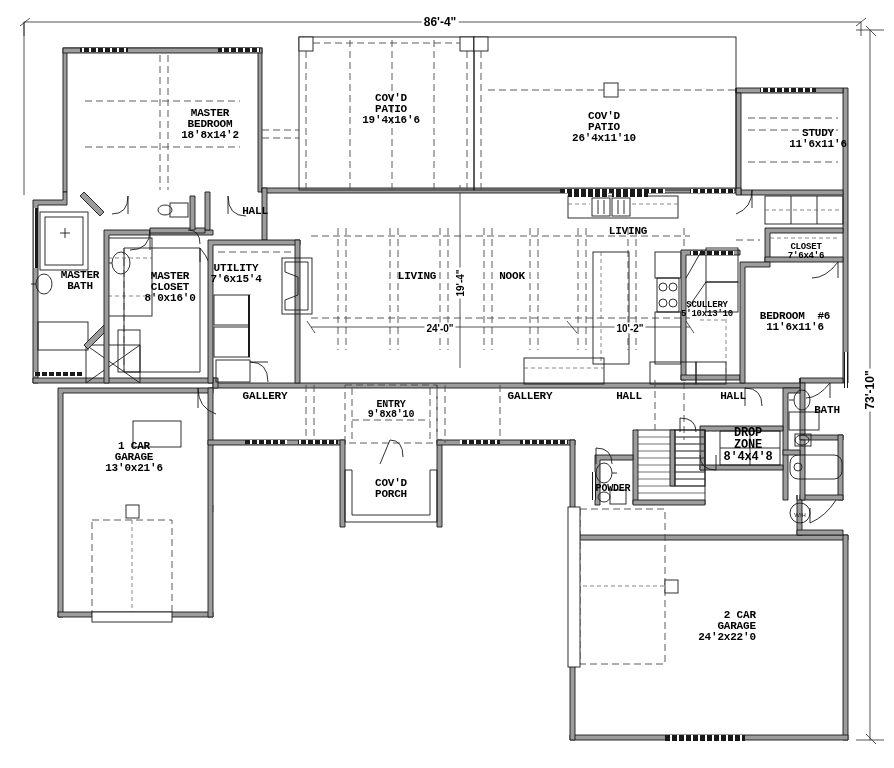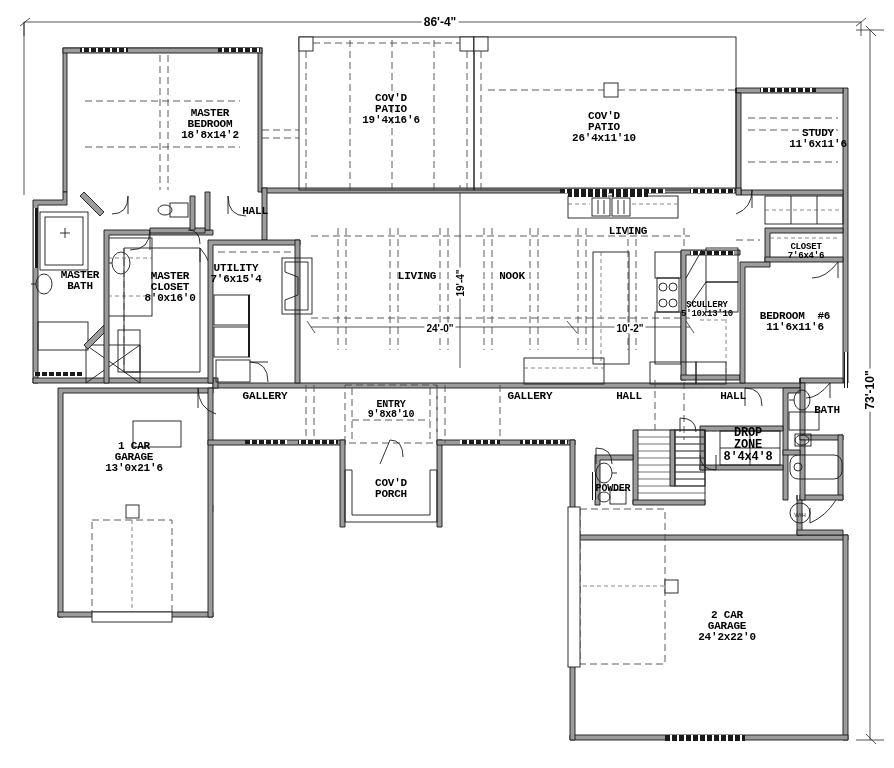--- a/index.html
+++ b/index.html
@@ -474,16 +474,16 @@
       <div class="lbl" style="left: 265px; top: 397px; font-size: 11px;"><span class="nm">GALLERY</span></div>
       <div class="lbl" style="left: 391px; top: 410px; font-size: 10px;"><span class="nm">ENTRY</span><span class="dim">9'8x8'10</span></div>
       <div class="lbl" style="left: 530px; top: 397px; font-size: 11px;"><span class="nm">GALLERY</span></div>
       <div class="lbl" style="left: 629px; top: 397px; font-size: 11px;"><span class="nm">HALL</span></div>
       <div class="lbl" style="left: 733px; top: 397px; font-size: 11px;"><span class="nm">HALL</span></div>
       <div class="lbl" style="left: 827px; top: 411px; font-size: 11px;"><span class="nm">BATH</span></div>
       <div class="lbl" style="left: 748px; top: 445px; font-size: 12px;"><span class="nm">DROP</span><span class="nm">ZONE</span><span class="dim">8'4x4'8</span></div>
       <div class="lbl" style="left: 613px; top: 489px; font-size: 10px;"><span class="nm">POWDER</span></div>
       <div class="lbl" style="left: 391px; top: 489px; font-size: 11px;"><span class="nm">COV'D</span><span class="nm">PORCH</span></div>
       <div class="lbl" style="left: 134px; top: 458px; font-size: 11px;"><span class="nm">1 CAR</span><span class="nm">GARAGE</span><span class="dim">13'0x21'6</span></div>
-      <div class="lbl" style="left: 727px; top: 627px; font-size: 11px;"><span class="nm">2 CAR</span><span class="nm">GARAGE</span><span class="dim">24'2x22'0</span></div>
+      <div class="lbl" style="left: 727px; top: 627px; font-size: 11px; text-align: right;"><span class="nm">2 CAR</span><span class="nm">GARAGE</span><span class="dim">24'2x22'0</span></div>
     </div>
 
 </div>
 
 </body></html>

